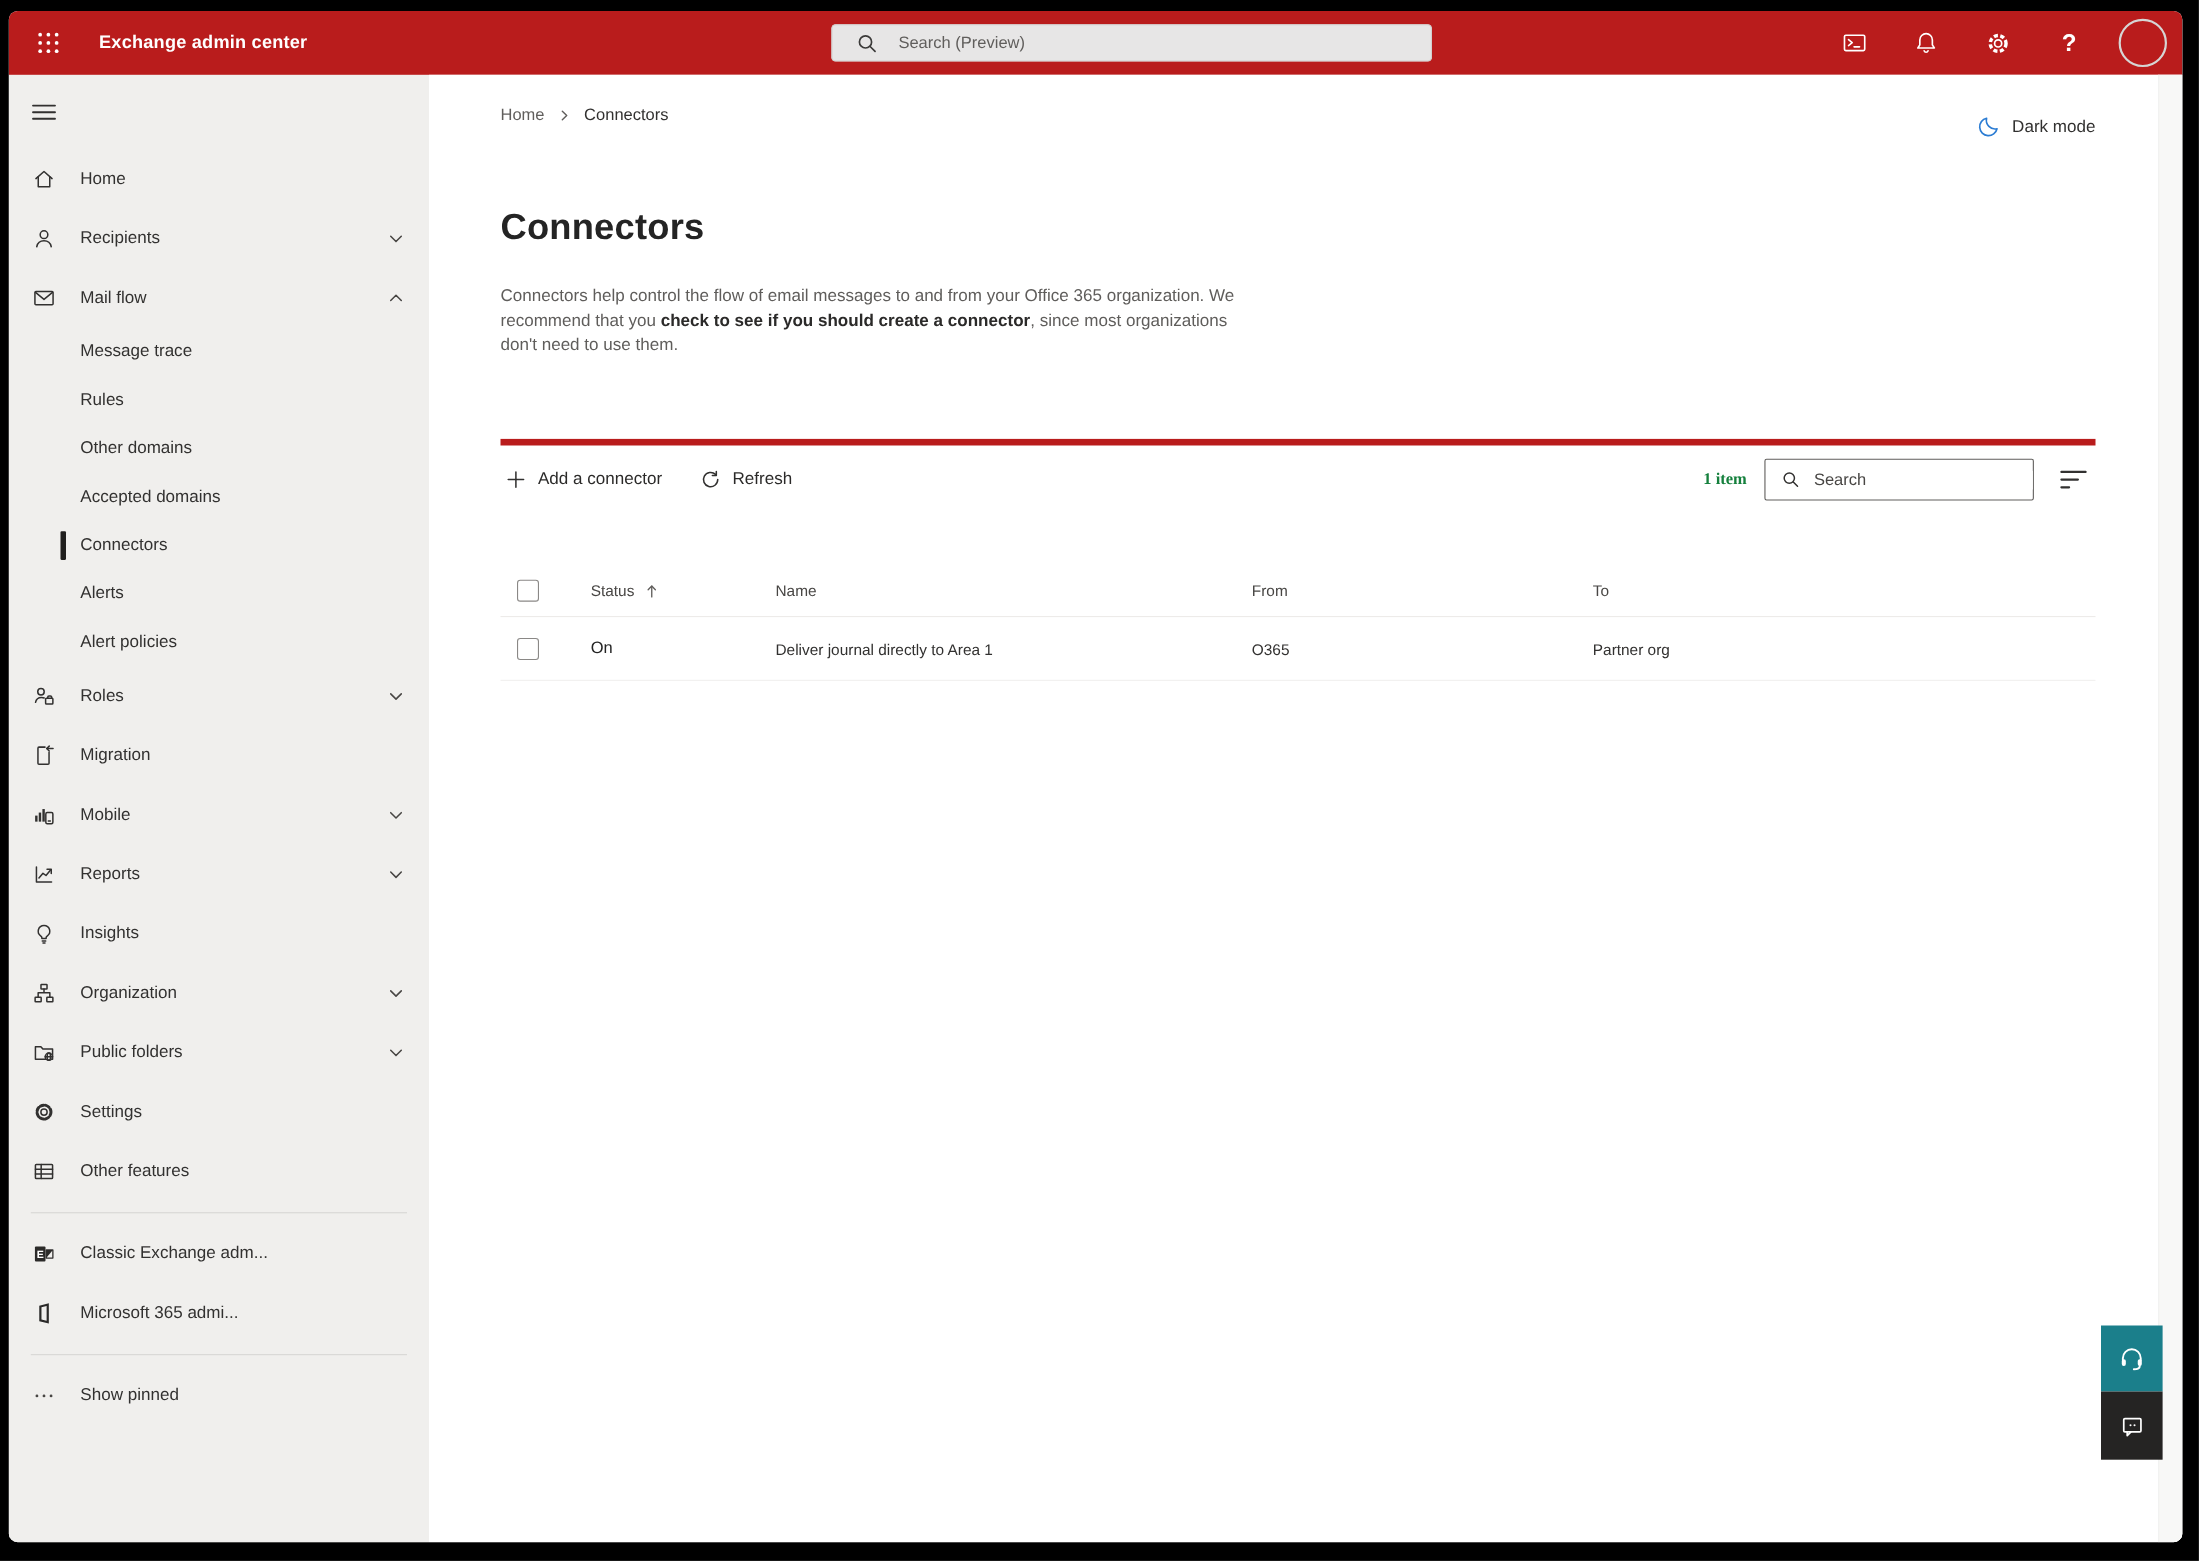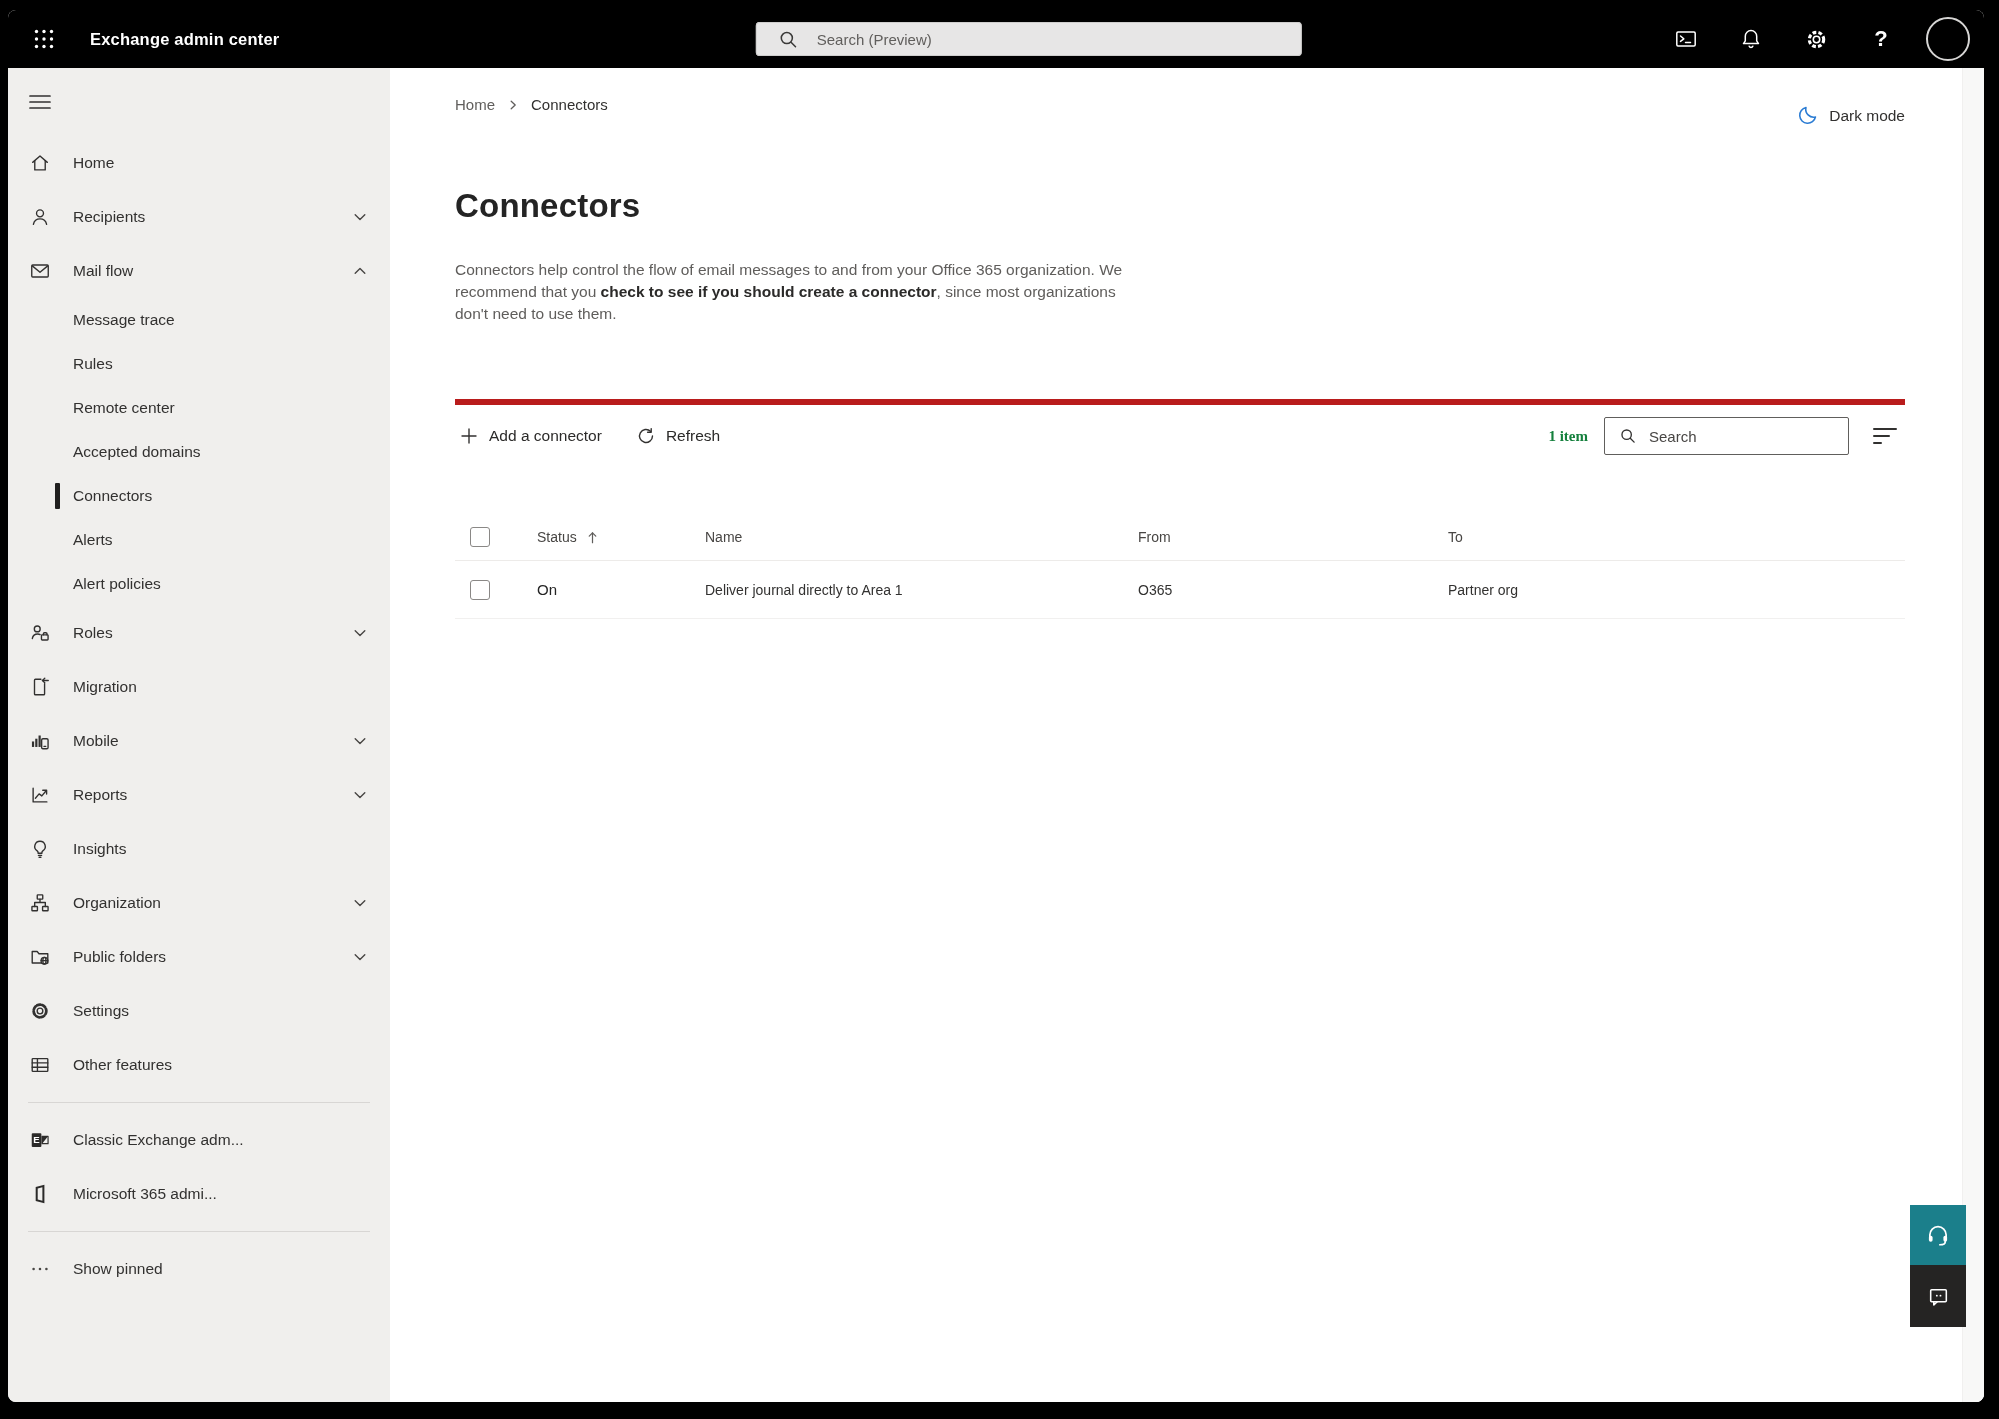--- a/index.html
+++ b/index.html
@@ -11,21 +11,21 @@
     overflow: hidden;
     color: #323130;
   }
   .window {
     position: absolute; left: 8px; top: 10px; right: 15px; bottom: 17px;
     background: #fff; border-radius: 8px; overflow: hidden;
     display: flex; flex-direction: column;
   }
   
   .topbar {
-    height: 58px; background: #000000; flex: 0 0 58px;
+    height: 58px; background: #b91c1c; flex: 0 0 58px;
     display: flex; align-items: center; position: relative;
     padding: 4px 14px;
   }
   .waffle-btn { width: 44px; height: 44px; display:flex; align-items:center; justify-content:center; cursor:pointer; }
   .app-title { color: #fff; font-size: 16.5px; font-weight: 700; margin-left: 24px; letter-spacing: .2px; }
   .top-search {
     position: absolute; left: 50%; top: 50%; transform: translate(-44%,-50%);
     width: 546px; height: 34px; background: #e7e6e6; border-radius: 4px;
     display: flex; align-items: center; padding: 0 10px 0 22px;
     box-shadow: inset 0 0 0 1px #cfcecd;
@@ -225,21 +225,21 @@
           </span>
         </div>
 
         <div class="nav-subitem">
           <span class="nav-label" style="margin-left:0">Message trace</span>
         </div>
         <div class="nav-subitem">
           <span class="nav-label" style="margin-left:0">Rules</span>
         </div>
         <div class="nav-subitem">
-          <span class="nav-label" style="margin-left:0">Remote center</span>
+          <span class="nav-label" style="margin-left:0">Other domains</span>
         </div>
         <div class="nav-subitem">
           <span class="nav-label" style="margin-left:0">Accepted domains</span>
         </div>
         <div class="nav-subitem selected">
           <span class="nav-label" style="margin-left:0">Connectors</span>
         </div>
         <div class="nav-subitem">
           <span class="nav-label" style="margin-left:0">Alerts</span>
         </div>

